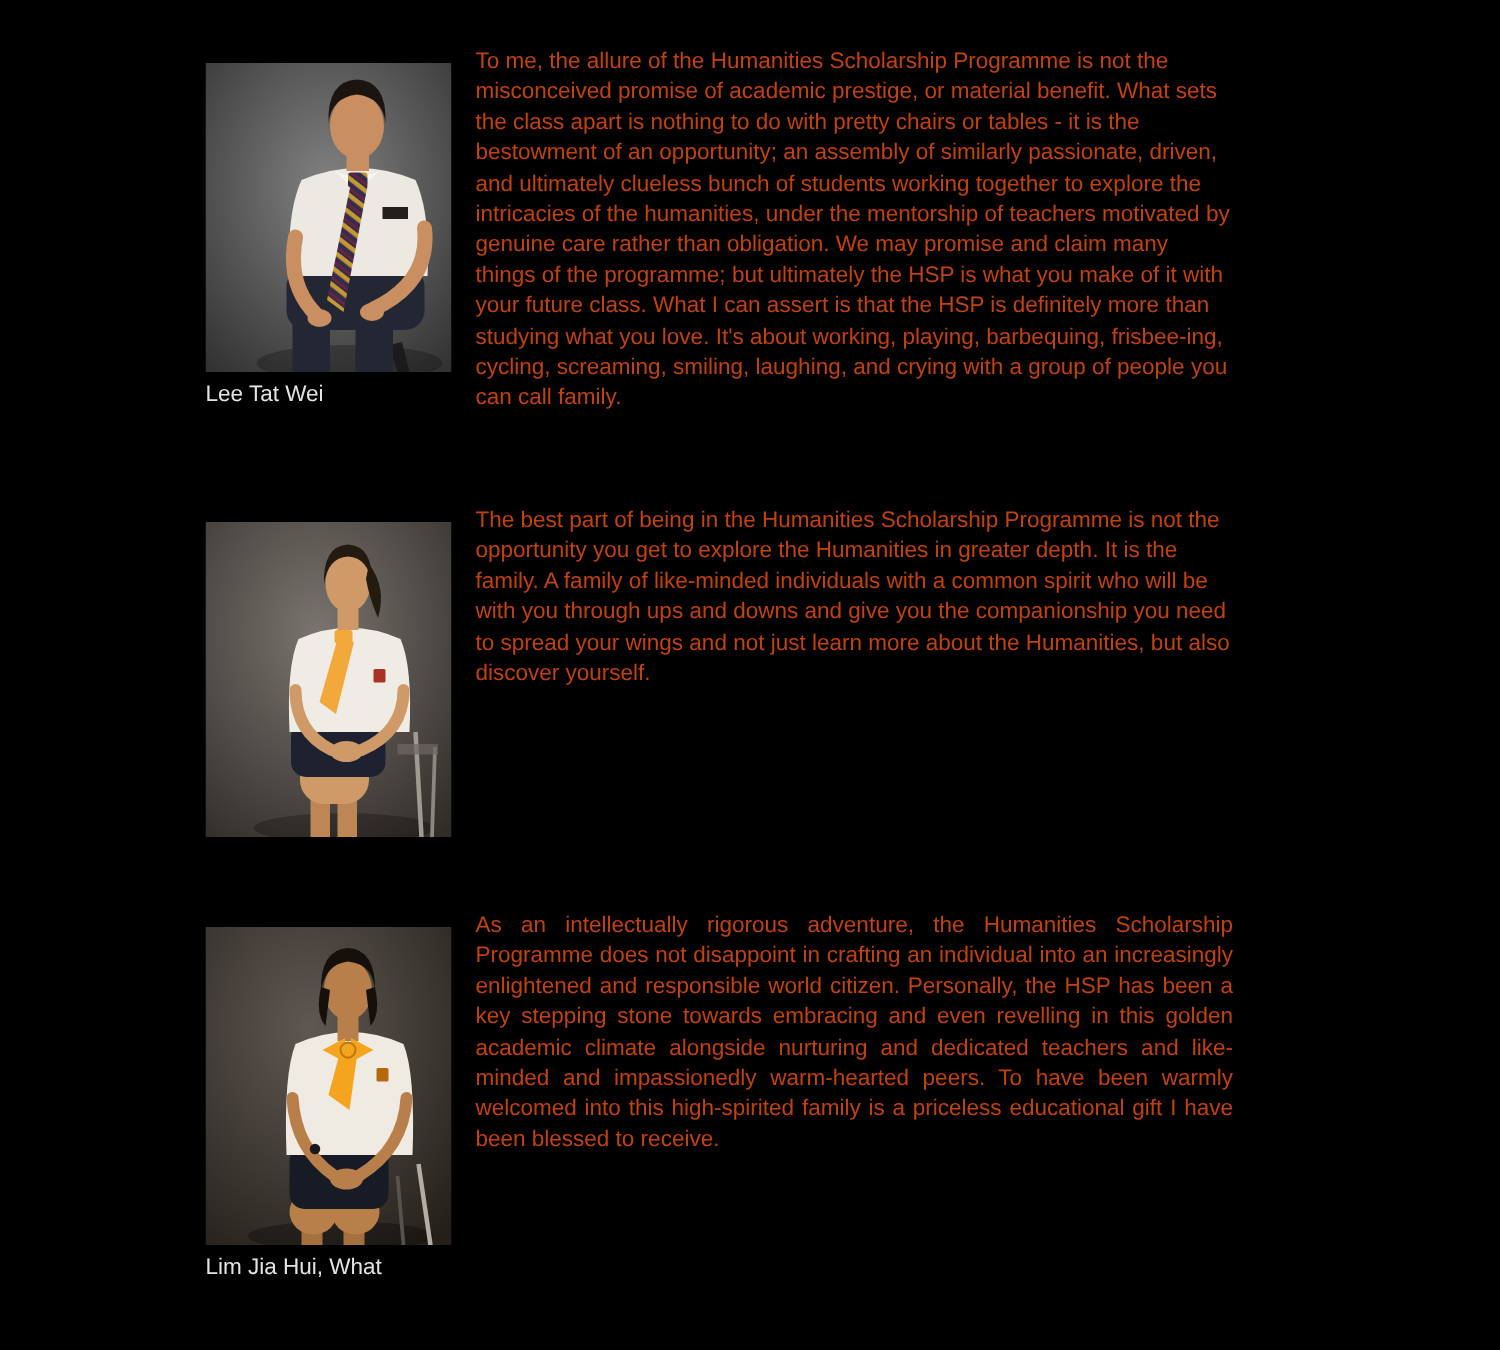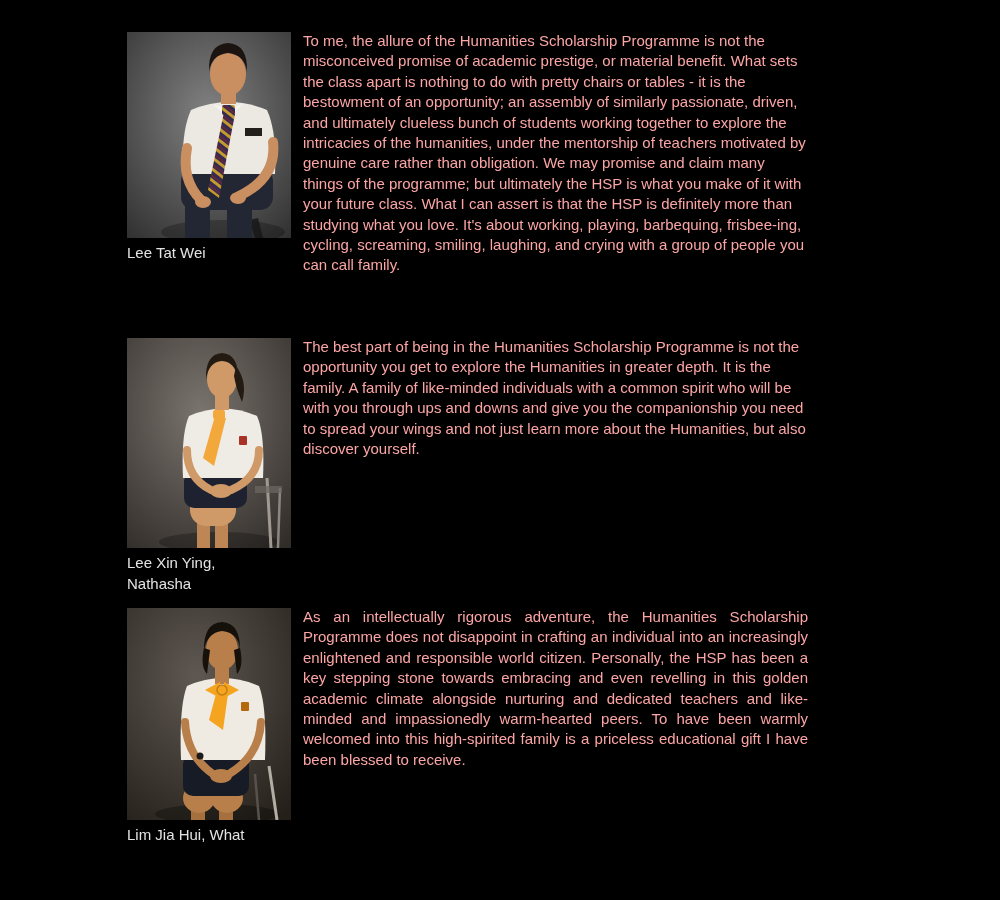--- a/index.html
+++ b/index.html
@@ -5,29 +5,29 @@
   html { background:#000; }
   body {
     width:1000px; height:900px; margin:0; position:relative; overflow:hidden;
     background:#000;
     font-family:"Liberation Sans","DejaVu Sans",sans-serif;
   }
   .row { position:absolute; left:0; width:1000px; }
   #row1 { top:31px; }
   #row2 { top:337px; }
   #row3 { top:607px; }
-  .photo-fig { position:absolute; left:126px; top:0; margin:1px; }
+  .photo-fig { position:absolute; left:126px; top:0; margin:11px; }
   .photo-frame { display:block; }
   .caption {
     color:#e3e3e3; font-size:15px; line-height:21px; margin-top:4px;
     white-space:pre-line;
   }
   .testimonial {
-    position:absolute; left:303px; top:0; width:505px; margin:0;
-    color:#fca5a5; font-size:15px; line-height:20.4px;
+    position:absolute; left:317px; top:0; width:505px; margin:0;
+    color:#c2410c; font-size:15px; line-height:20.4px;
   }
   .justify { text-align:justify; }
 </style>
 </head>
 <body>
 
 <div>
 
   <section class="row" id="row1">
     <figure class="photo-fig">
@@ -90,22 +90,20 @@
         <path d="M132 112 Q132 140 104 152" stroke-width="8" fill="none" stroke-linecap="round" stroke="#cf9a68"></path>
         <ellipse cx="94" cy="153" rx="11" ry="7" fill="#cf9a68"></ellipse>
         <rect x="112" y="98" width="8" height="9" rx="1" fill="#a83226"></rect>
         <rect x="88" y="56" width="14" height="16" fill="#cf9a68"></rect>
         <rect x="86" y="72" width="12" height="9" rx="2" fill="#f2a83b"></rect>
         <polygon points="88,78 99,80 87,128 76,120" fill="#f2a83b"></polygon>
         <ellipse cx="95" cy="41" rx="15" ry="19" fill="#cf9a68"></ellipse>
         <path d="M79 42 Q78 16 95 15 Q112 16 111 42 Q109 24 95 23 Q81 24 79 42 Z" fill="#231a12"></path>
         <path d="M109 28 Q121 44 115 64 Q109 50 107 38 Z" fill="#231a12"></path>
       </svg>
-      <figcaption class="caption">Lee Xin Ying,
-Nathasha</figcaption>
     </figure>
     <p class="testimonial">The best part of being in the Humanities Scholarship Programme is not the opportunity you get to explore the Humanities in greater depth. It is the family. A family of like-minded individuals with a common spirit who will be with you through ups and downs and give you the companionship you need to spread your wings and not just learn more about the Humanities, but also discover yourself.</p>
   </section>
 
   <section class="row" id="row3">
     <figure class="photo-fig">
       <svg class="photo-frame" width="164" height="212" viewBox="0 0 164 212" preserveAspectRatio="none" role="img">
         <defs>
           <radialGradient id="bgC" cx="42%" cy="32%" r="85%">
             <stop offset="0%" stop-color="#5f5852"></stop>

